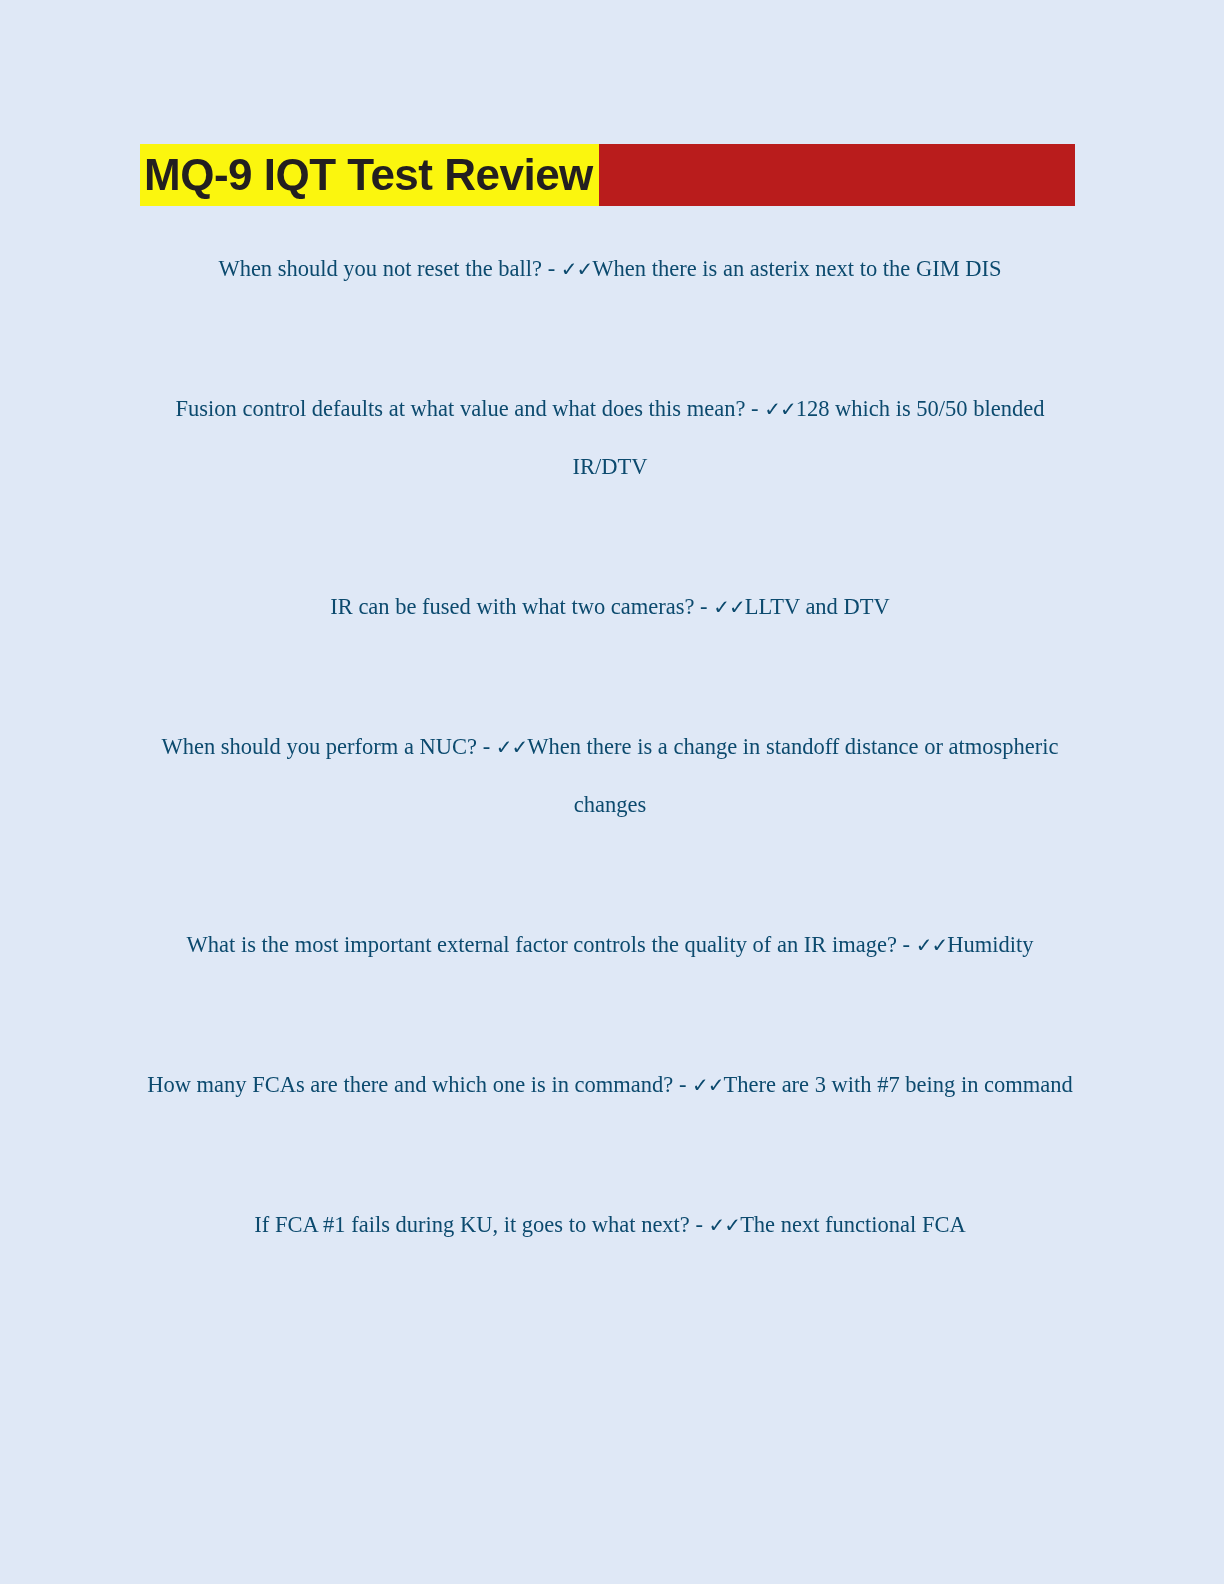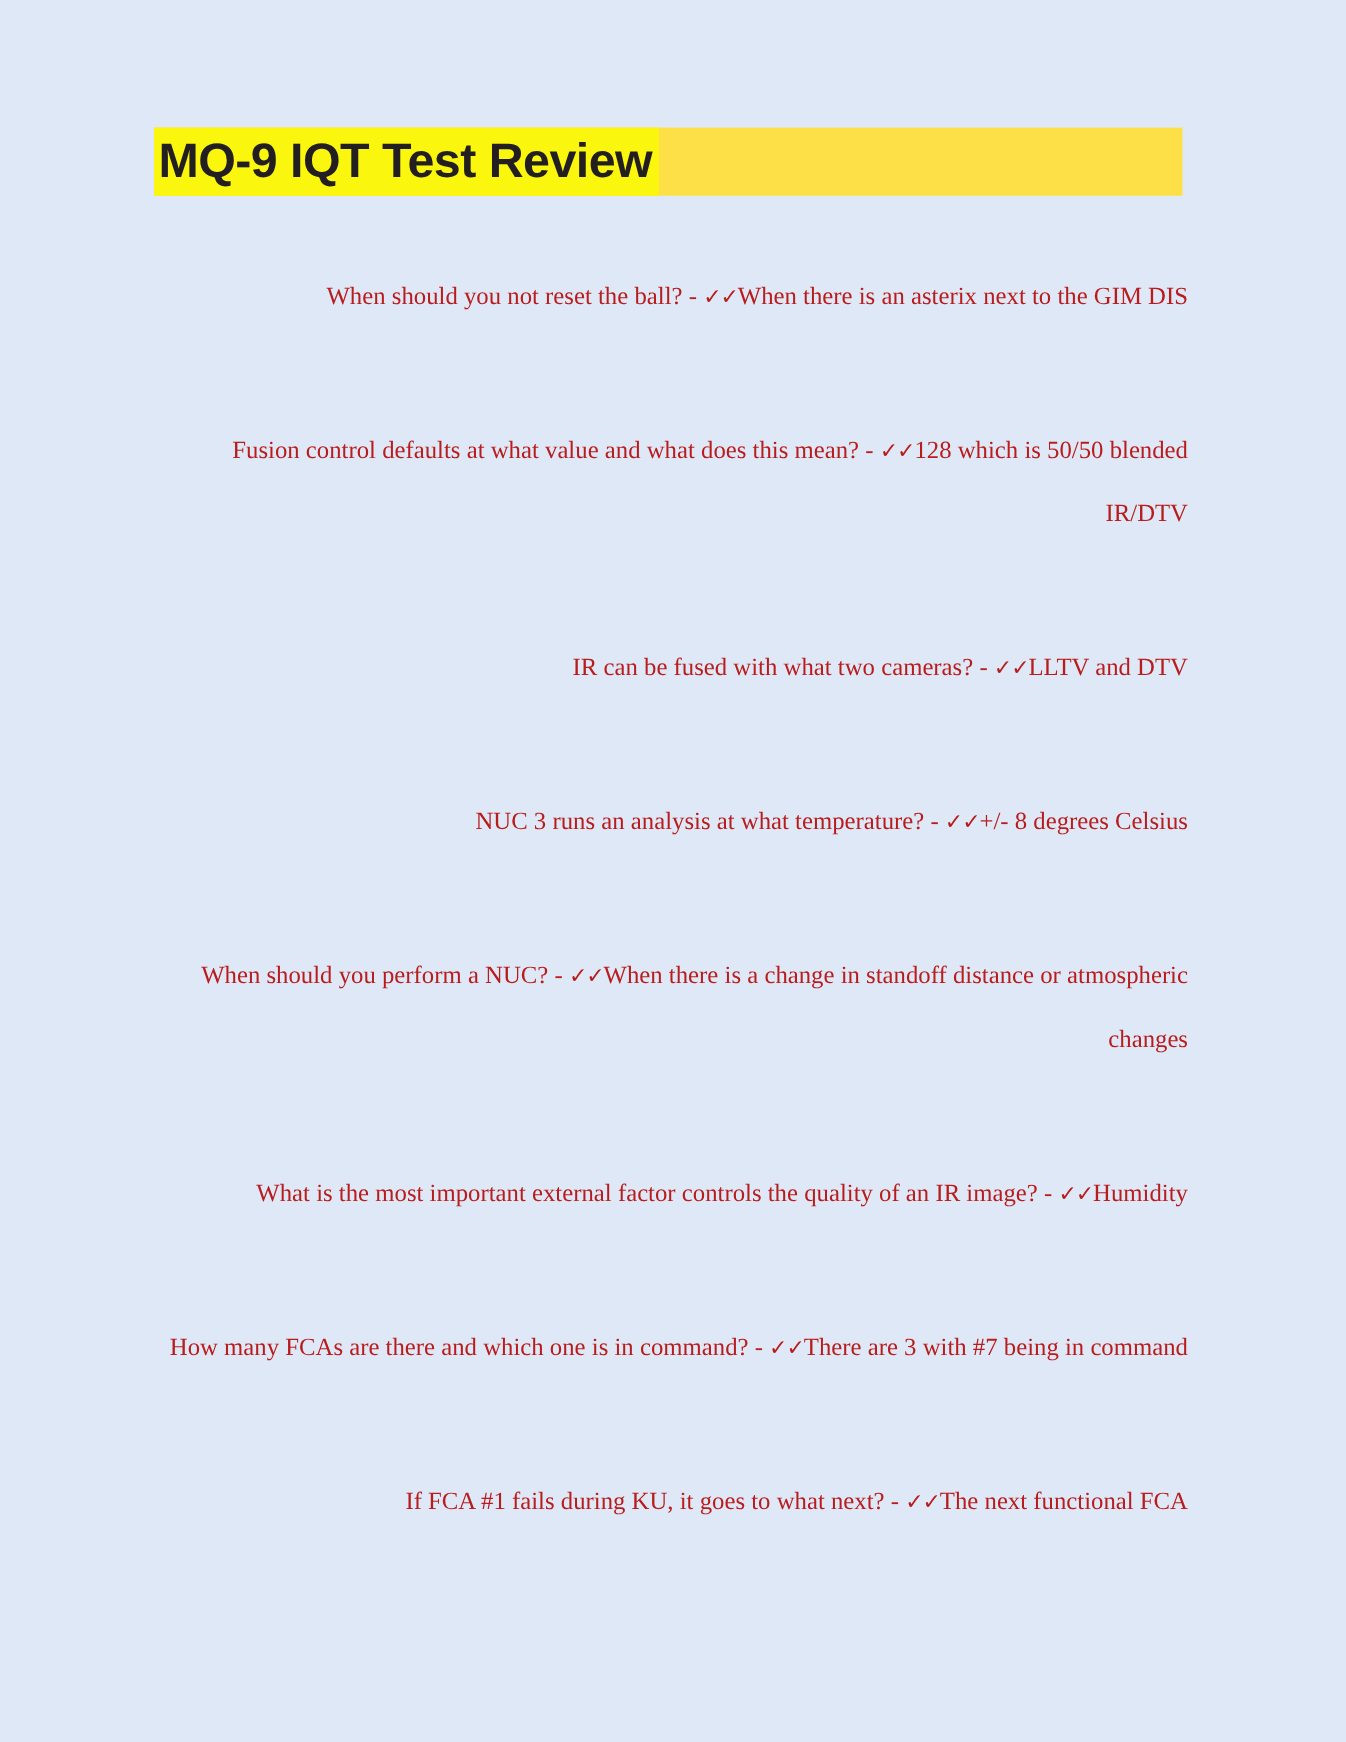--- a/index.html
+++ b/index.html
@@ -17,24 +17,24 @@
   .page {
     position: relative;
     width: 1224px;
     height: 1584px;
     box-sizing: border-box;
     padding: 0;
   }
   .title-band {
     position: absolute;
     left: 140px;
-    top: 116px;
+    top: 144px;
     width: 935px;
     height: 62px;
-    background: #fde047;
+    background: #b91c1c;
   }
   .title-highlight {
     position: absolute;
     left: 0px;
     top: 0px;
     height: 62px;
     background: #fbf60e;
     padding: 0 6px 0 4px;
     box-sizing: border-box;
     display: flex;
@@ -54,22 +54,22 @@
     left: 140px;
     top: 240px;
     width: 940px;
   }
   .qa-block {
     margin: 0 0 82px 0;
   }
   .qa-line {
     font-size: 22.5px;
     line-height: 58px;
-    color: #b91c1c;
-    text-align: right;
+    color: #0c4a6e;
+    text-align: center;
     white-space: normal;
   }
   .check {
     font-family: "DejaVu Sans", sans-serif;
     font-size: 20px;
     letter-spacing: -1px;
   }
 </style>
 </head>
 <body>
@@ -90,23 +90,20 @@
 
 
     <div class="qa-block">
       <div class="qa-line"><span>Fusion control defaults at what value and what does this mean? - </span><span class="check">✓✓</span><span>128 which is 50/50 blended IR/DTV</span></div>
     </div>
 
     <div class="qa-block">
       <div class="qa-line"><span>IR can be fused with what two cameras? - </span><span class="check">✓✓</span><span>LLTV and DTV</span></div>
     </div>
 
-    <div class="qa-block">
-      <div class="qa-line"><span>NUC 3 runs an analysis at what temperature? - </span><span class="check">✓✓</span><span>+/- 8 degrees Celsius</span></div>
-    </div>
 
     <div class="qa-block">
       <div class="qa-line"><span>When should you perform a NUC? - </span><span class="check">✓✓</span><span>When there is a change in standoff distance or atmospheric changes</span></div>
     </div>
 
     <div class="qa-block">
       <div class="qa-line"><span>What is the most important external factor controls the quality of an IR image? - </span><span class="check">✓✓</span><span>Humidity</span></div>
     </div>
 
     <div class="qa-block">

